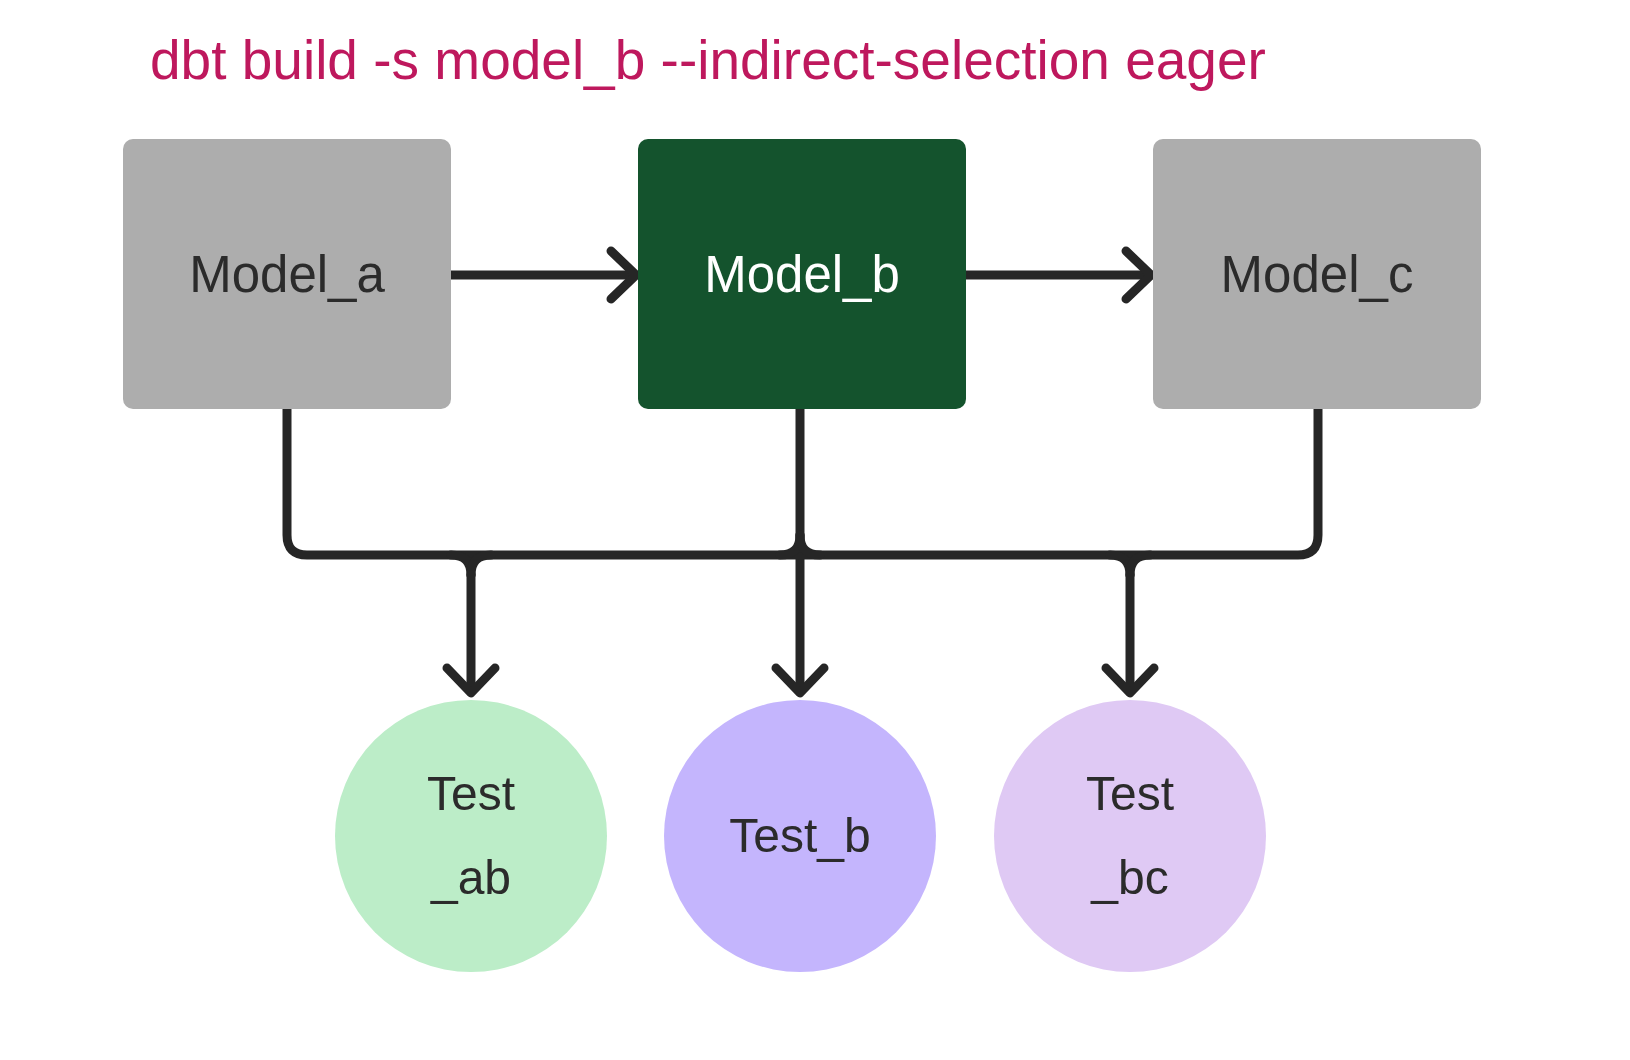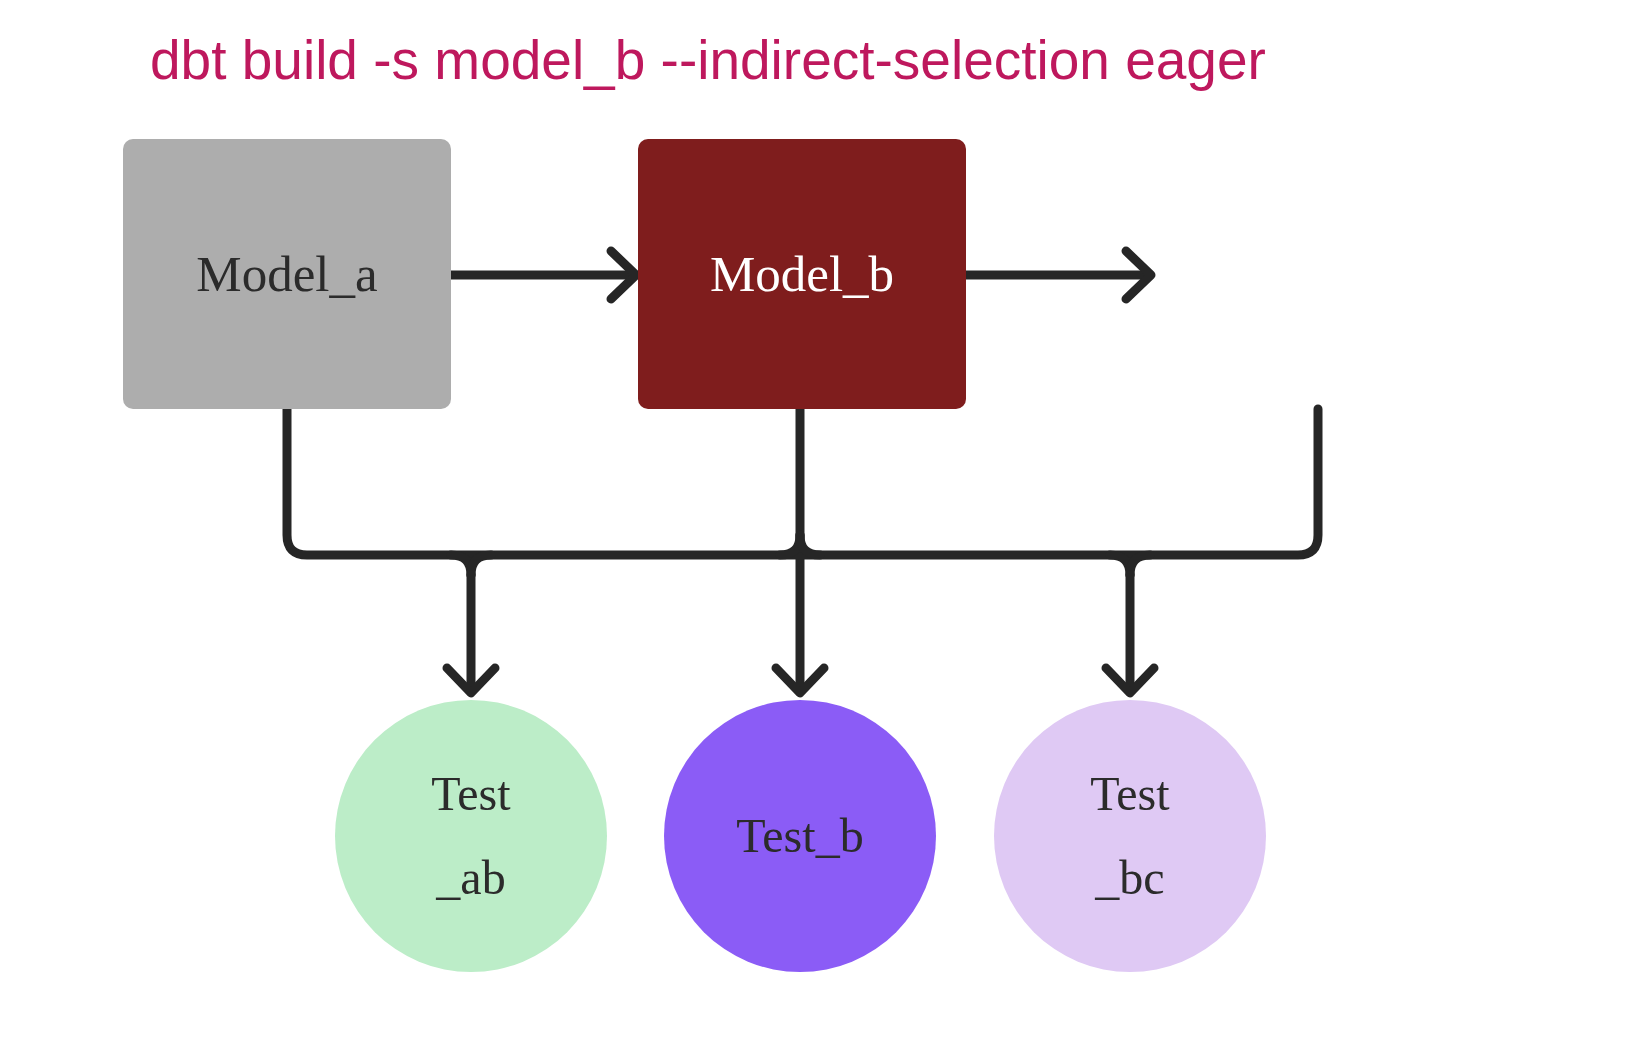--- a/index.html
+++ b/index.html
@@ -27,21 +27,20 @@
     width: 1630px; height: 1060px;
   }
   .node {
     position: absolute;
     display: flex;
     align-items: center;
     justify-content: center;
     font-weight: 500;
     color: #2b2b2b;
     text-align: left;
-    font-family: Liberation Serif, serif;
   }
   .box {
     top: 139px;
     width: 328px;
     height: 270px;
     border-radius: 10px;
     font-size: 51px;
     background: #adadad;
   }
   .node-model-a { left: 123px; }
@@ -93,31 +92,34 @@
       <path d="M447,668 L471,693 L495,668"></path>
       <path d="M776,668 L800,693 L824,668"></path>
       <path d="M1106,668 L1130,693 L1154,668"></path>
     </g>
   </svg>
 
   <div class="node box node-model-a" style="background-color: rgb(173, 173, 173); color: rgb(43, 43, 43);">
     <span>Model_a</span>
   </div>
 
-  <div class="node box node-model-b" style="background-color: #7f1d1d; color: rgb(255, 255, 255);">
+  <div class="node box node-model-b" style="background-color: #14532d; color: rgb(255, 255, 255);">
     <span>Model_b</span>
   </div>
 
+  <div class="node box node-model-c" style="background-color: rgb(173, 173, 173); color: rgb(43, 43, 43);">
+    <span>Model_c</span>
+  </div>
 
   <div class="node circle node-test-ab" style="background-color: rgb(188, 237, 200); color: rgb(43, 43, 43);">
     <span>Test</span>
     <span>_ab</span>
   </div>
 
-  <div class="node circle node-test-b" style="background-color: #8b5cf6; color: rgb(43, 43, 43);">
+  <div class="node circle node-test-b" style="background-color: #c4b5fd; color: rgb(43, 43, 43);">
     <span>Test_b</span>
   </div>
 
   <div class="node circle node-test-bc" style="background-color: rgb(223, 201, 244); color: rgb(43, 43, 43);">
     <span>Test</span>
     <span>_bc</span>
   </div>
 
 </div>
 

